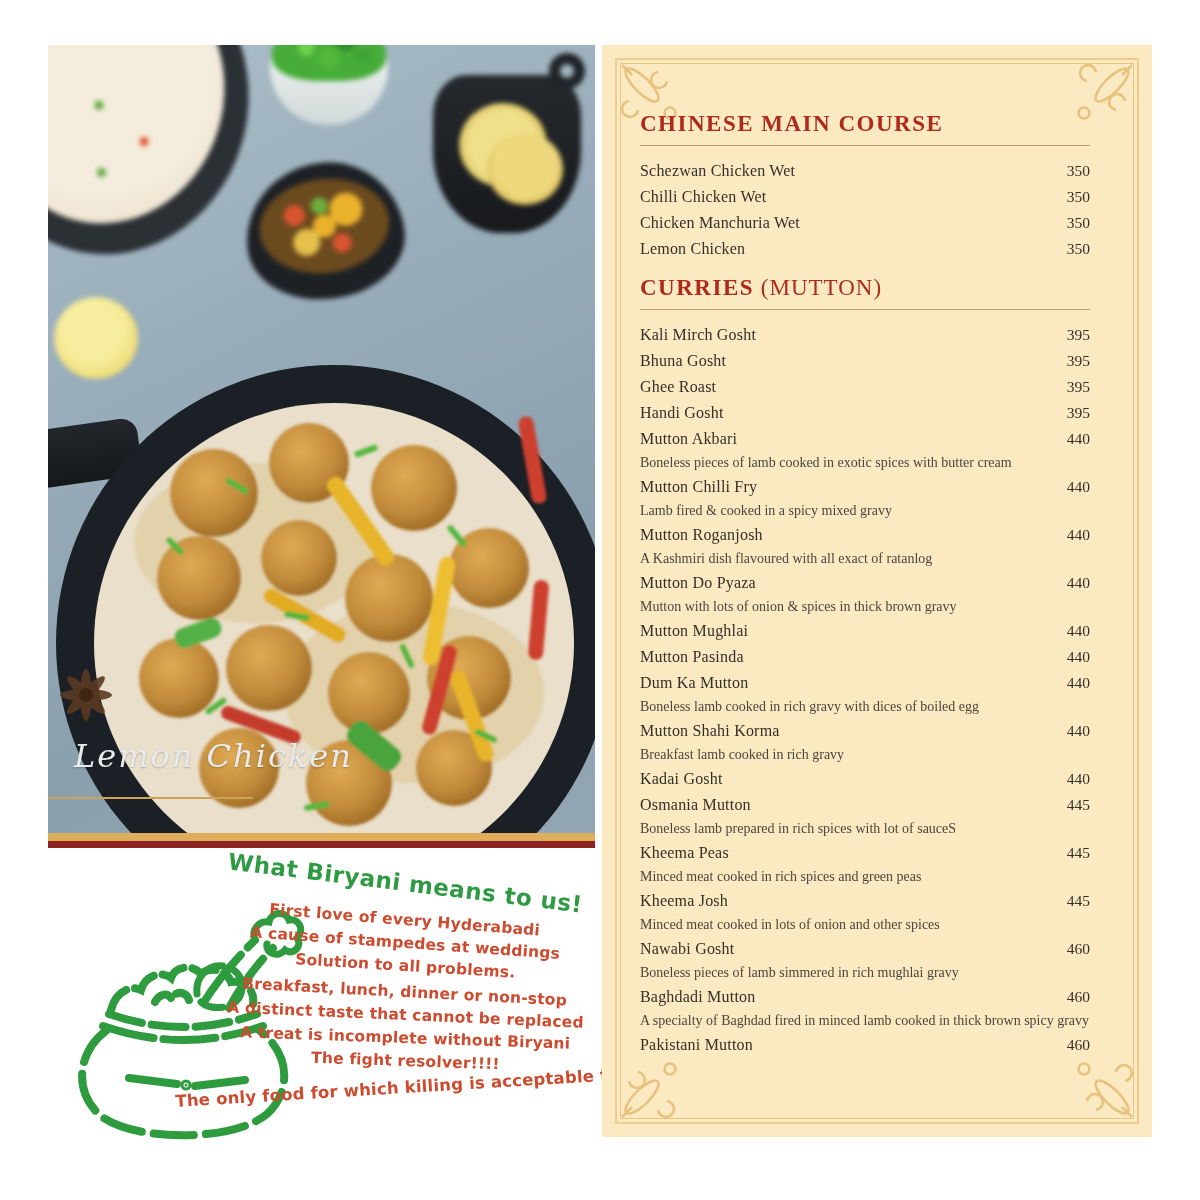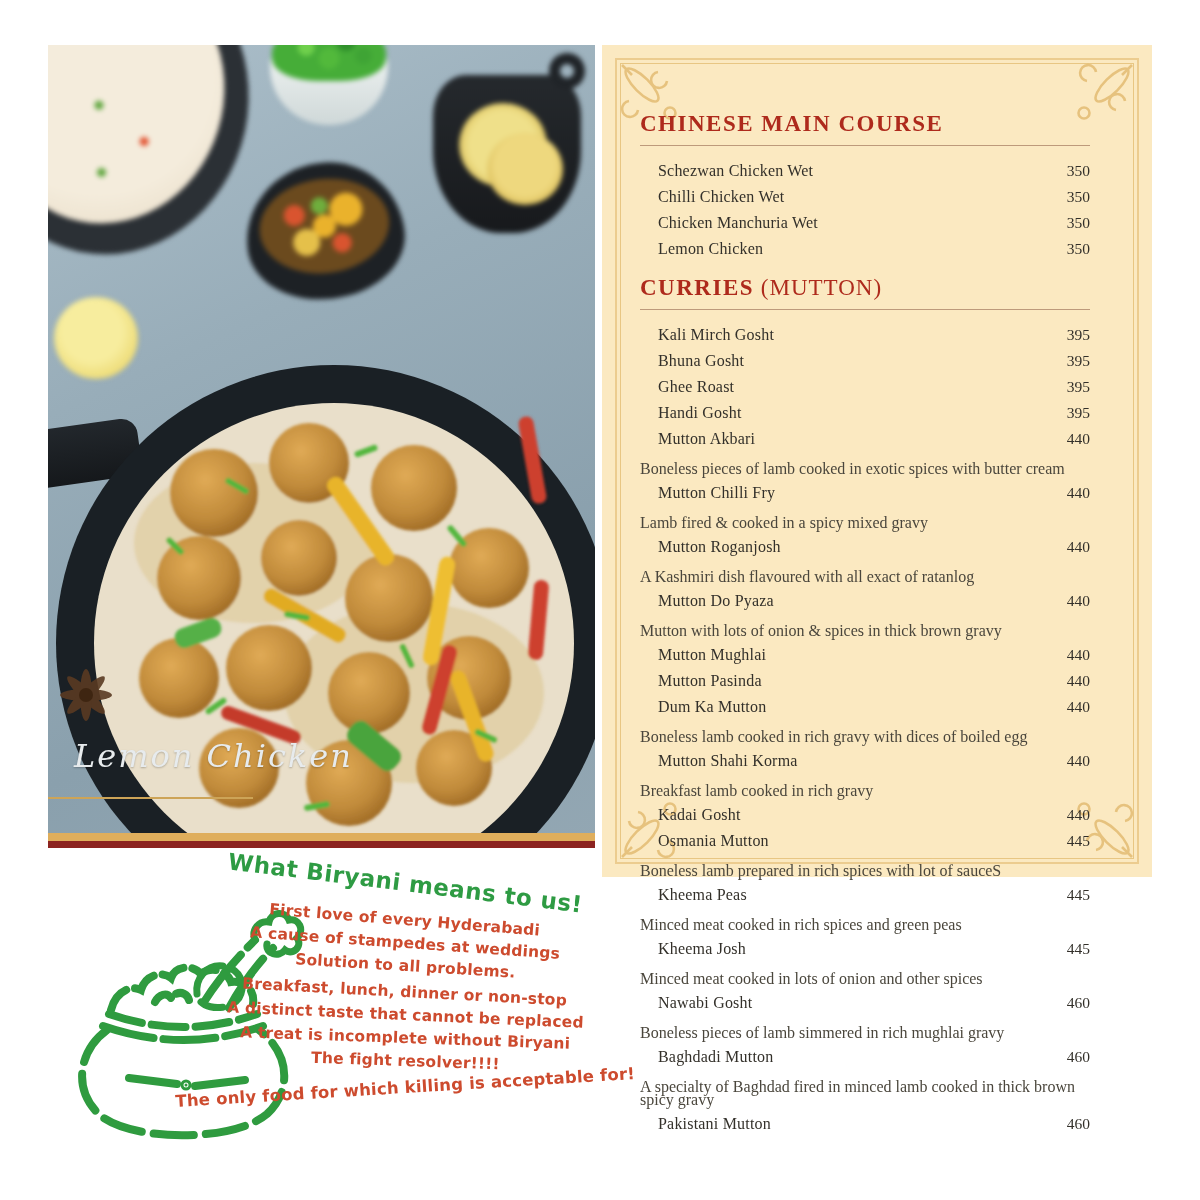--- a/index.html
+++ b/index.html
@@ -83,41 +83,41 @@
   .note-line:nth-child(1){transform:rotate(4.5deg);}
   .note-line:nth-child(2){transform:rotate(4deg);}
   .note-line:nth-child(3){transform:rotate(3.5deg);}
   .note-line:nth-child(4){transform:rotate(3deg); margin-top:6px;}
   .note-line:nth-child(5){transform:rotate(2.5deg);}
   .note-line:nth-child(6){transform:rotate(2deg);}
   .note-line:nth-child(7){transform:rotate(2deg);}
   .note-line:nth-child(8){transform:rotate(-3.5deg); font-size:16.5px; margin-top:5px;}
 
   
-  .menu-panel{position:absolute; left:602px; top:45px; width:550px; height:832px;
+  .menu-panel{position:absolute; left:602px; top:45px; width:550px; height:1092px;
     background:var(--panel-bg);}
   .frame-outer{position:absolute; inset:13px; border:2px solid rgba(226,185,110,.6); pointer-events:none;}
   .frame-inner{position:absolute; inset:18px; border:1px solid rgba(226,185,110,.75); pointer-events:none;}
   .corner{position:absolute; width:84px; height:84px; opacity:.8;}
   .corner.tl{left:6px; top:6px;}
   .corner.tr{right:6px; top:6px; transform:rotate(90deg);}
   .corner.br{right:6px; bottom:6px; transform:rotate(180deg);}
   .corner.bl{left:6px; bottom:6px; transform:rotate(270deg);}
   .menu-content{position:absolute; left:38px; right:62px; top:66px; bottom:30px;}
   .menu-section + .menu-section{margin-top:18px;}
   .section-title{color:var(--heading-red); font-size:23px; font-weight:700;
     letter-spacing:1.5px; padding-bottom:8px; margin-bottom:16px;
     border-bottom:1px solid rgba(138,90,66,.55);}
   .title-suffix{font-weight:400; letter-spacing:1px;}
   .menu-item{margin-bottom:9px;}
   .item-row{display:flex; justify-content:space-between; align-items:flex-start;
-    font-size:16px; line-height:17px; color:var(--item-text);margin-left:18px;}
+    font-size:16px; line-height:17px; color:var(--item-text);}
   .item-name{letter-spacing:.2px;}
   .item-price{font-size:15.5px;}
-  .item-desc{font-size:16px; line-height:13px; color:var(--desc-text); margin-top:15px;}
+  .item-desc{font-size:14px; line-height:13px; color:var(--desc-text); margin-top:9px;}
 </style>
 </head>
 <body>
 
 <div class="stage">
 
   <div class="photo">
     <div class="rice-plate blurred">
       <div class="rice"></div>
     </div>

